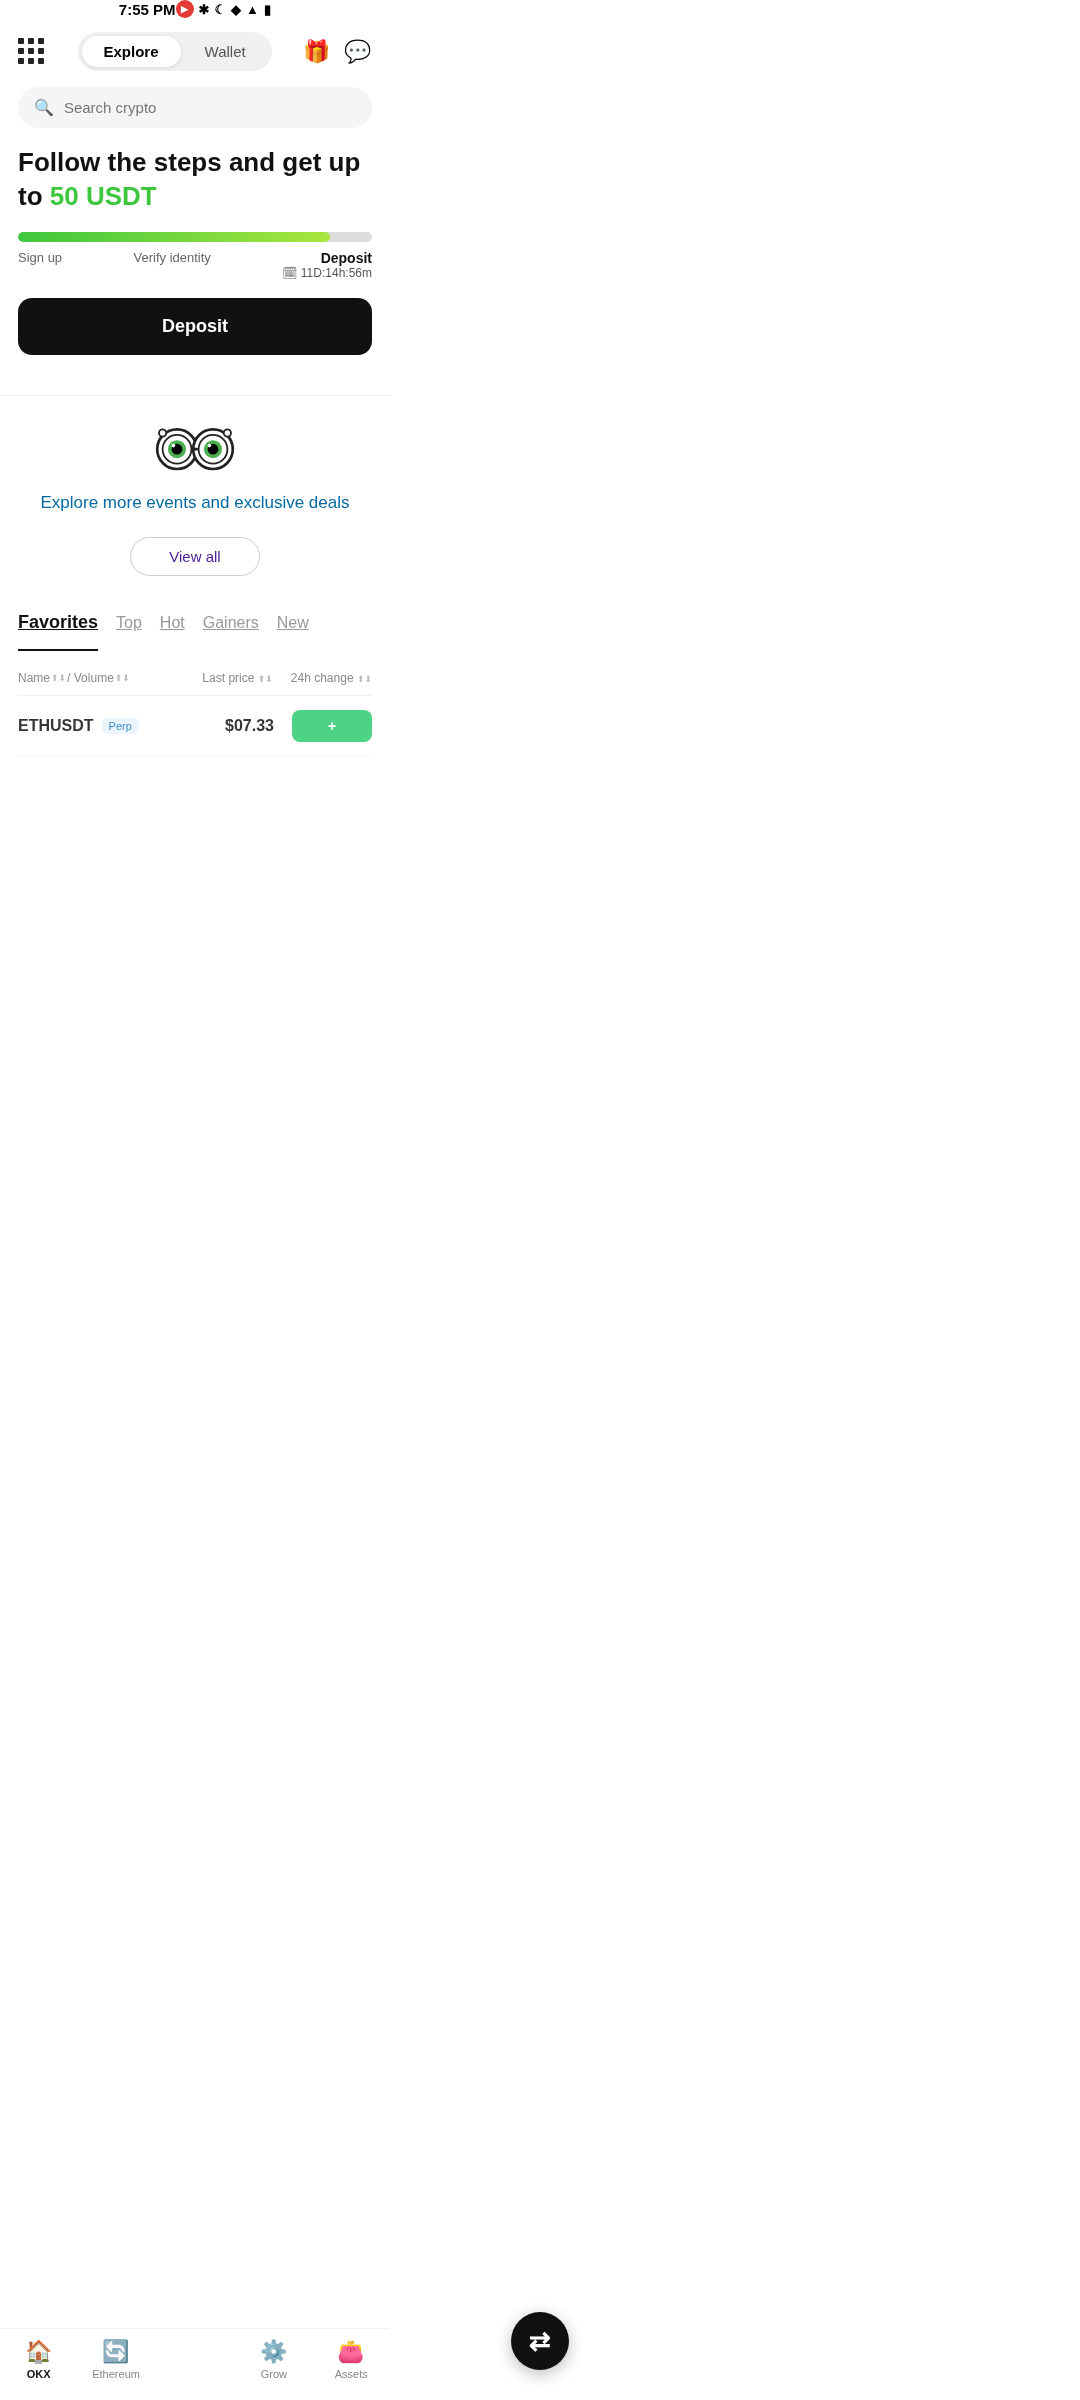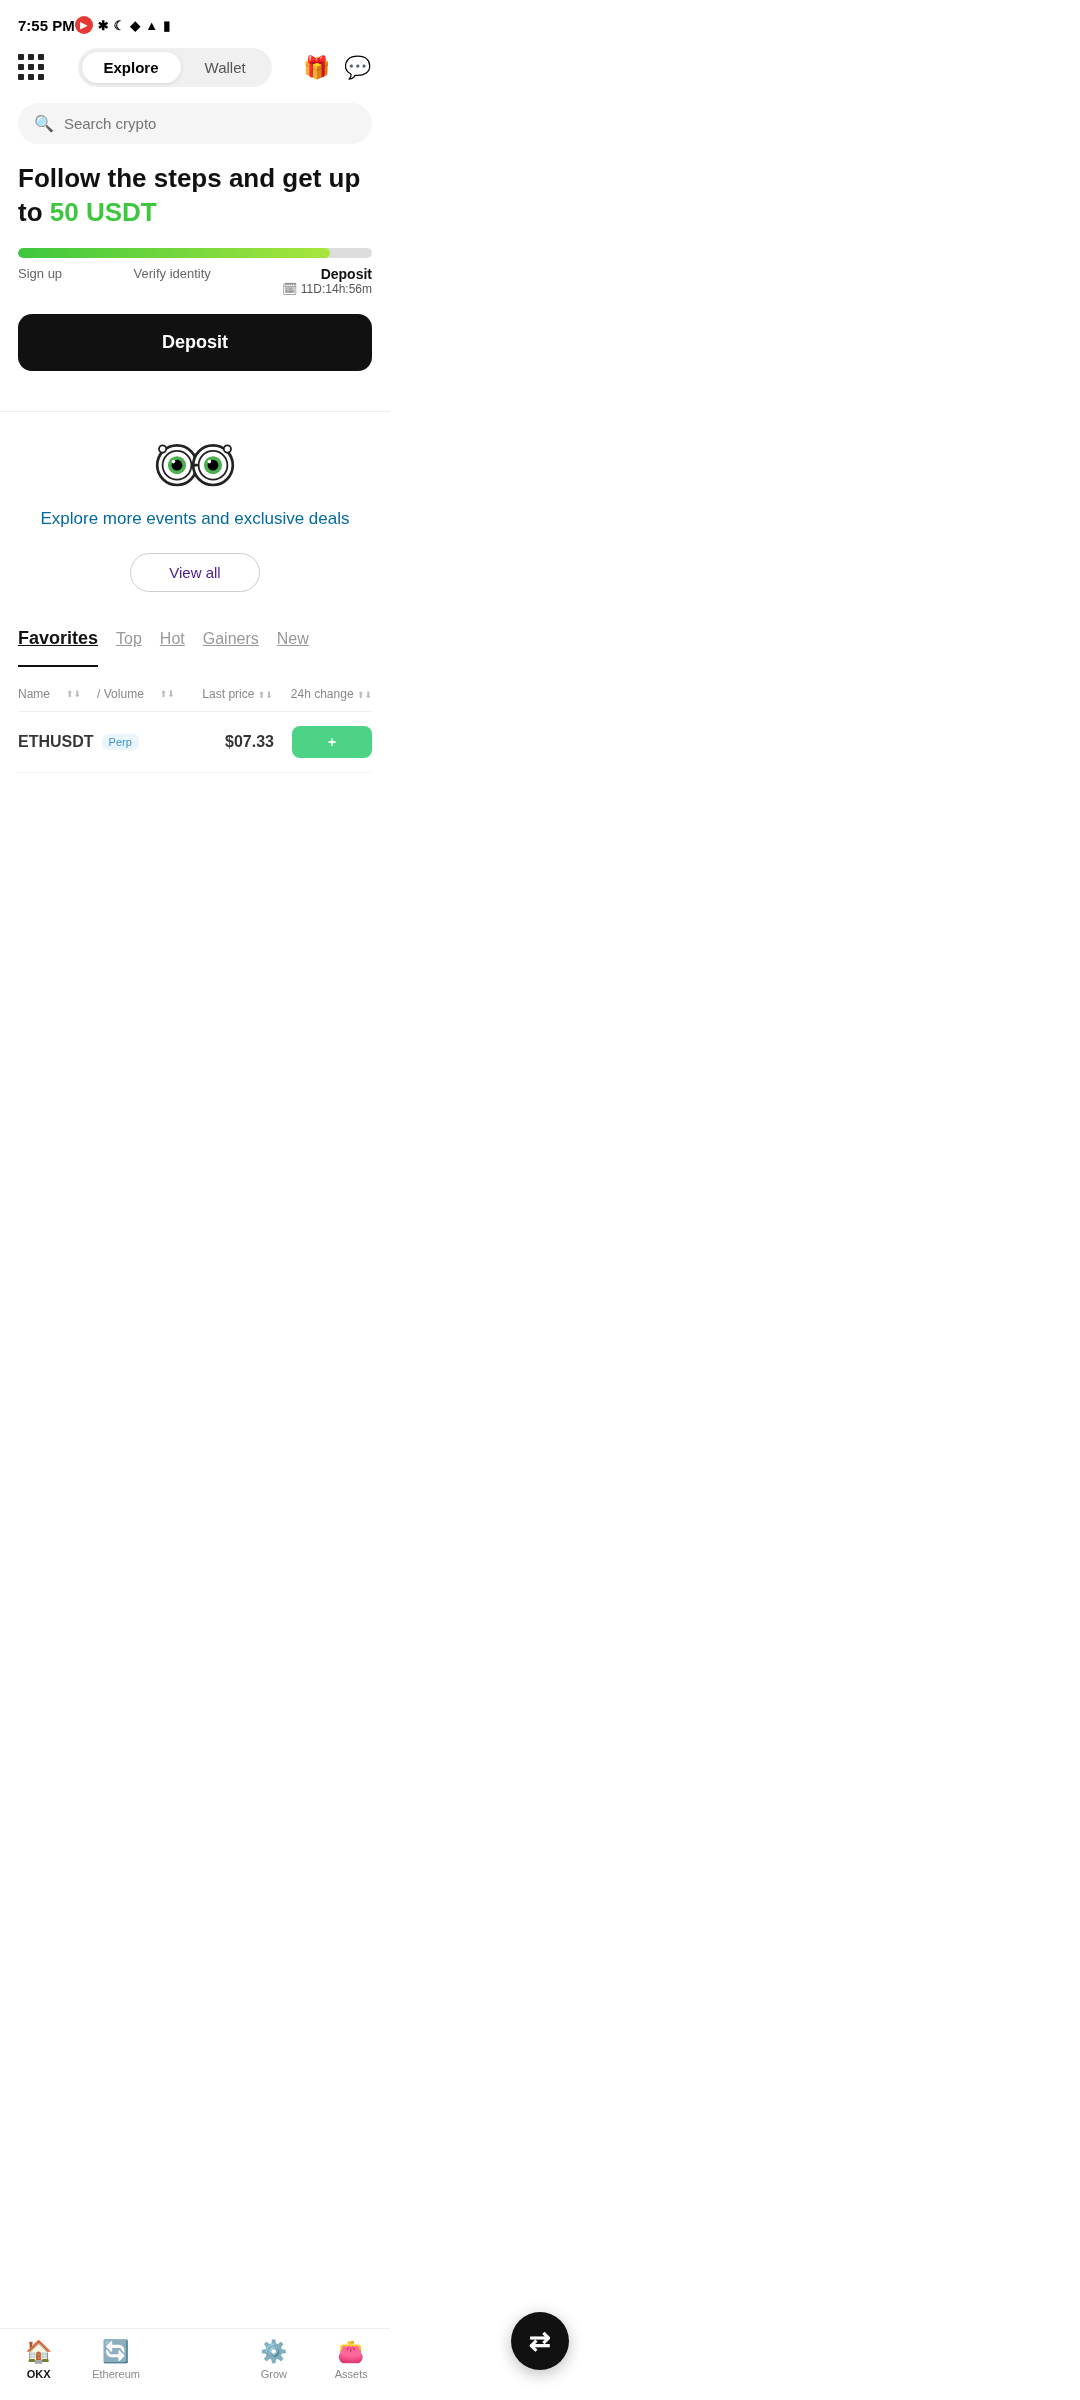--- a/index.html
+++ b/index.html
@@ -10,23 +10,23 @@
       min-height: 850px;
       background: #fff;
       font-family: -apple-system, BlinkMacSystemFont, 'Segoe UI', sans-serif;
       overflow-x: hidden;
       position: relative;
     }
 
     
     .status-bar {
       display: flex;
-      justify-content: flex-start;
-      align-items: center;
-      padding: 16px 18px 6px;
+      justify-content: center;
+      align-items: center;
+      padding: 0 18px 6px;
       font-size: 13px;
       font-weight: 600;
     }
     .status-left { font-size: 15px; font-weight: 700; }
     .status-right {
       display: flex;
       align-items: center;
       gap: 5px;
     }
     .record-btn {
@@ -234,21 +234,21 @@
     .table-header {
       display: flex;
       justify-content: space-between;
       align-items: center;
       padding: 6px 0 10px;
       border-bottom: 1px solid #f0f0f0;
     }
     .th-left, .th-right {
       display: flex;
       align-items: center;
-      gap: 16px;
+      gap: 1px;
       font-size: 12px;
       color: #888;
     }
     .th-right { gap: 18px; }
     .sort-icon { font-size: 9px; color: #bbb; }
 
     
     .crypto-row {
       display: flex;
       align-items: center;

